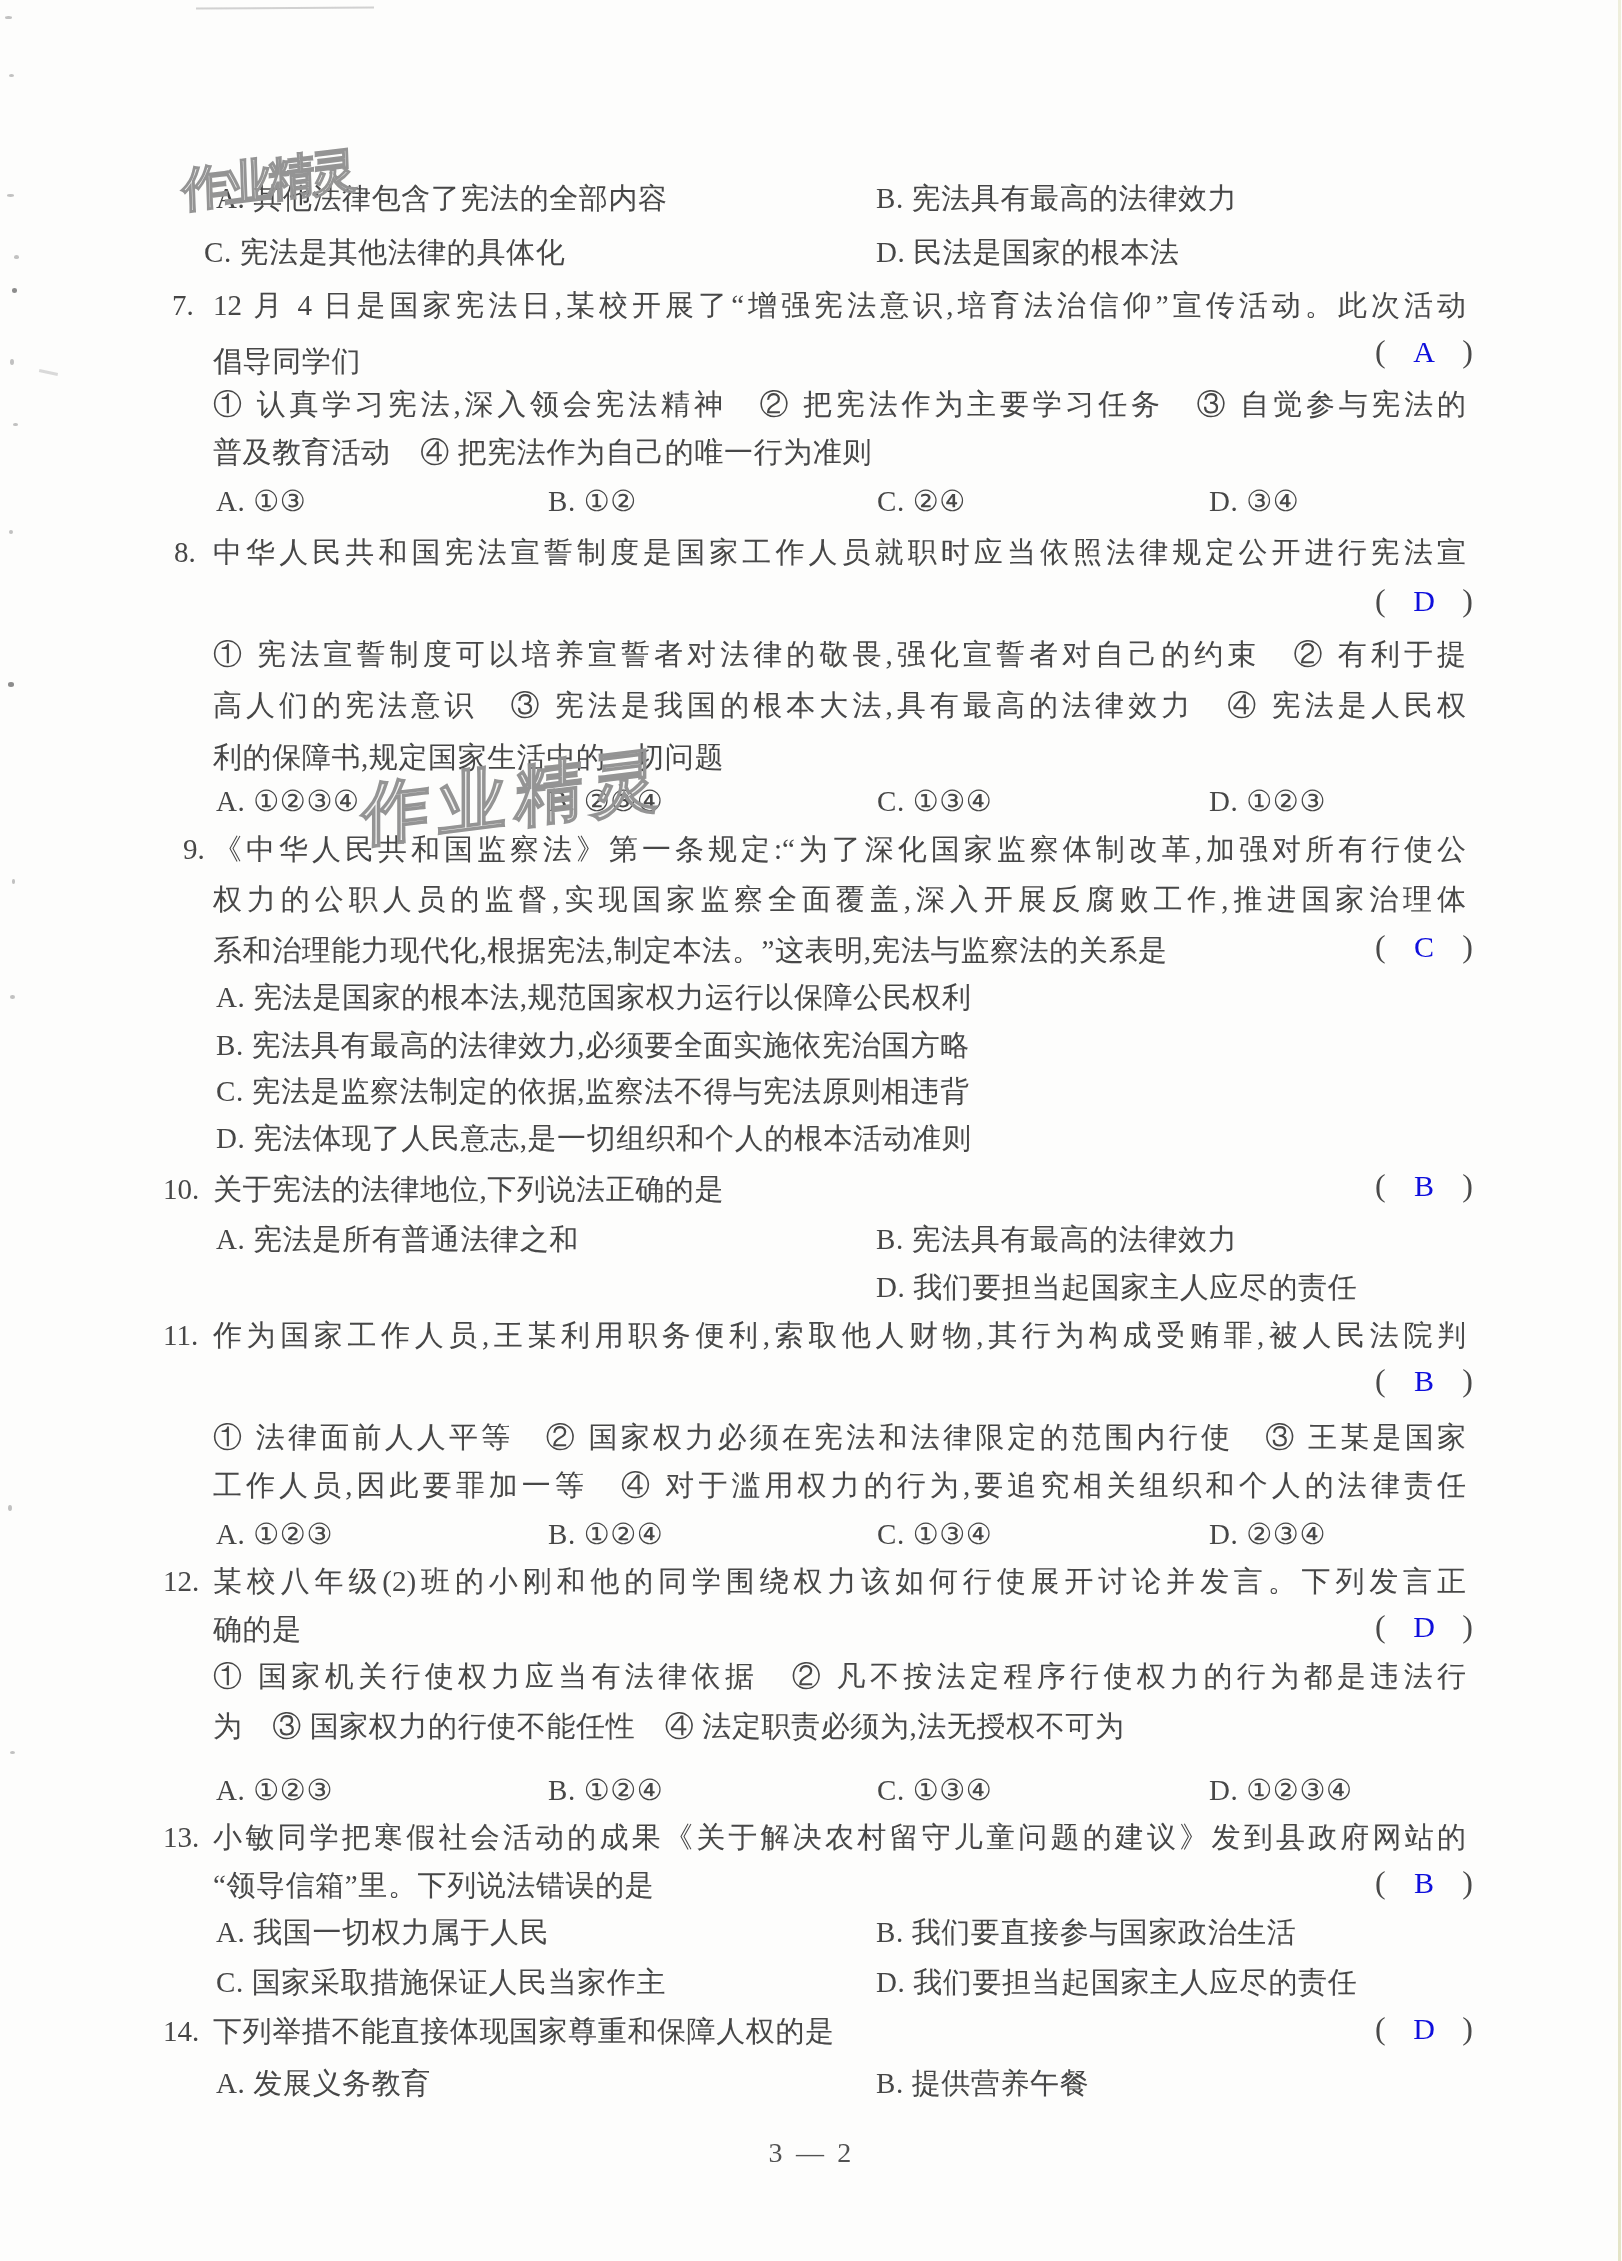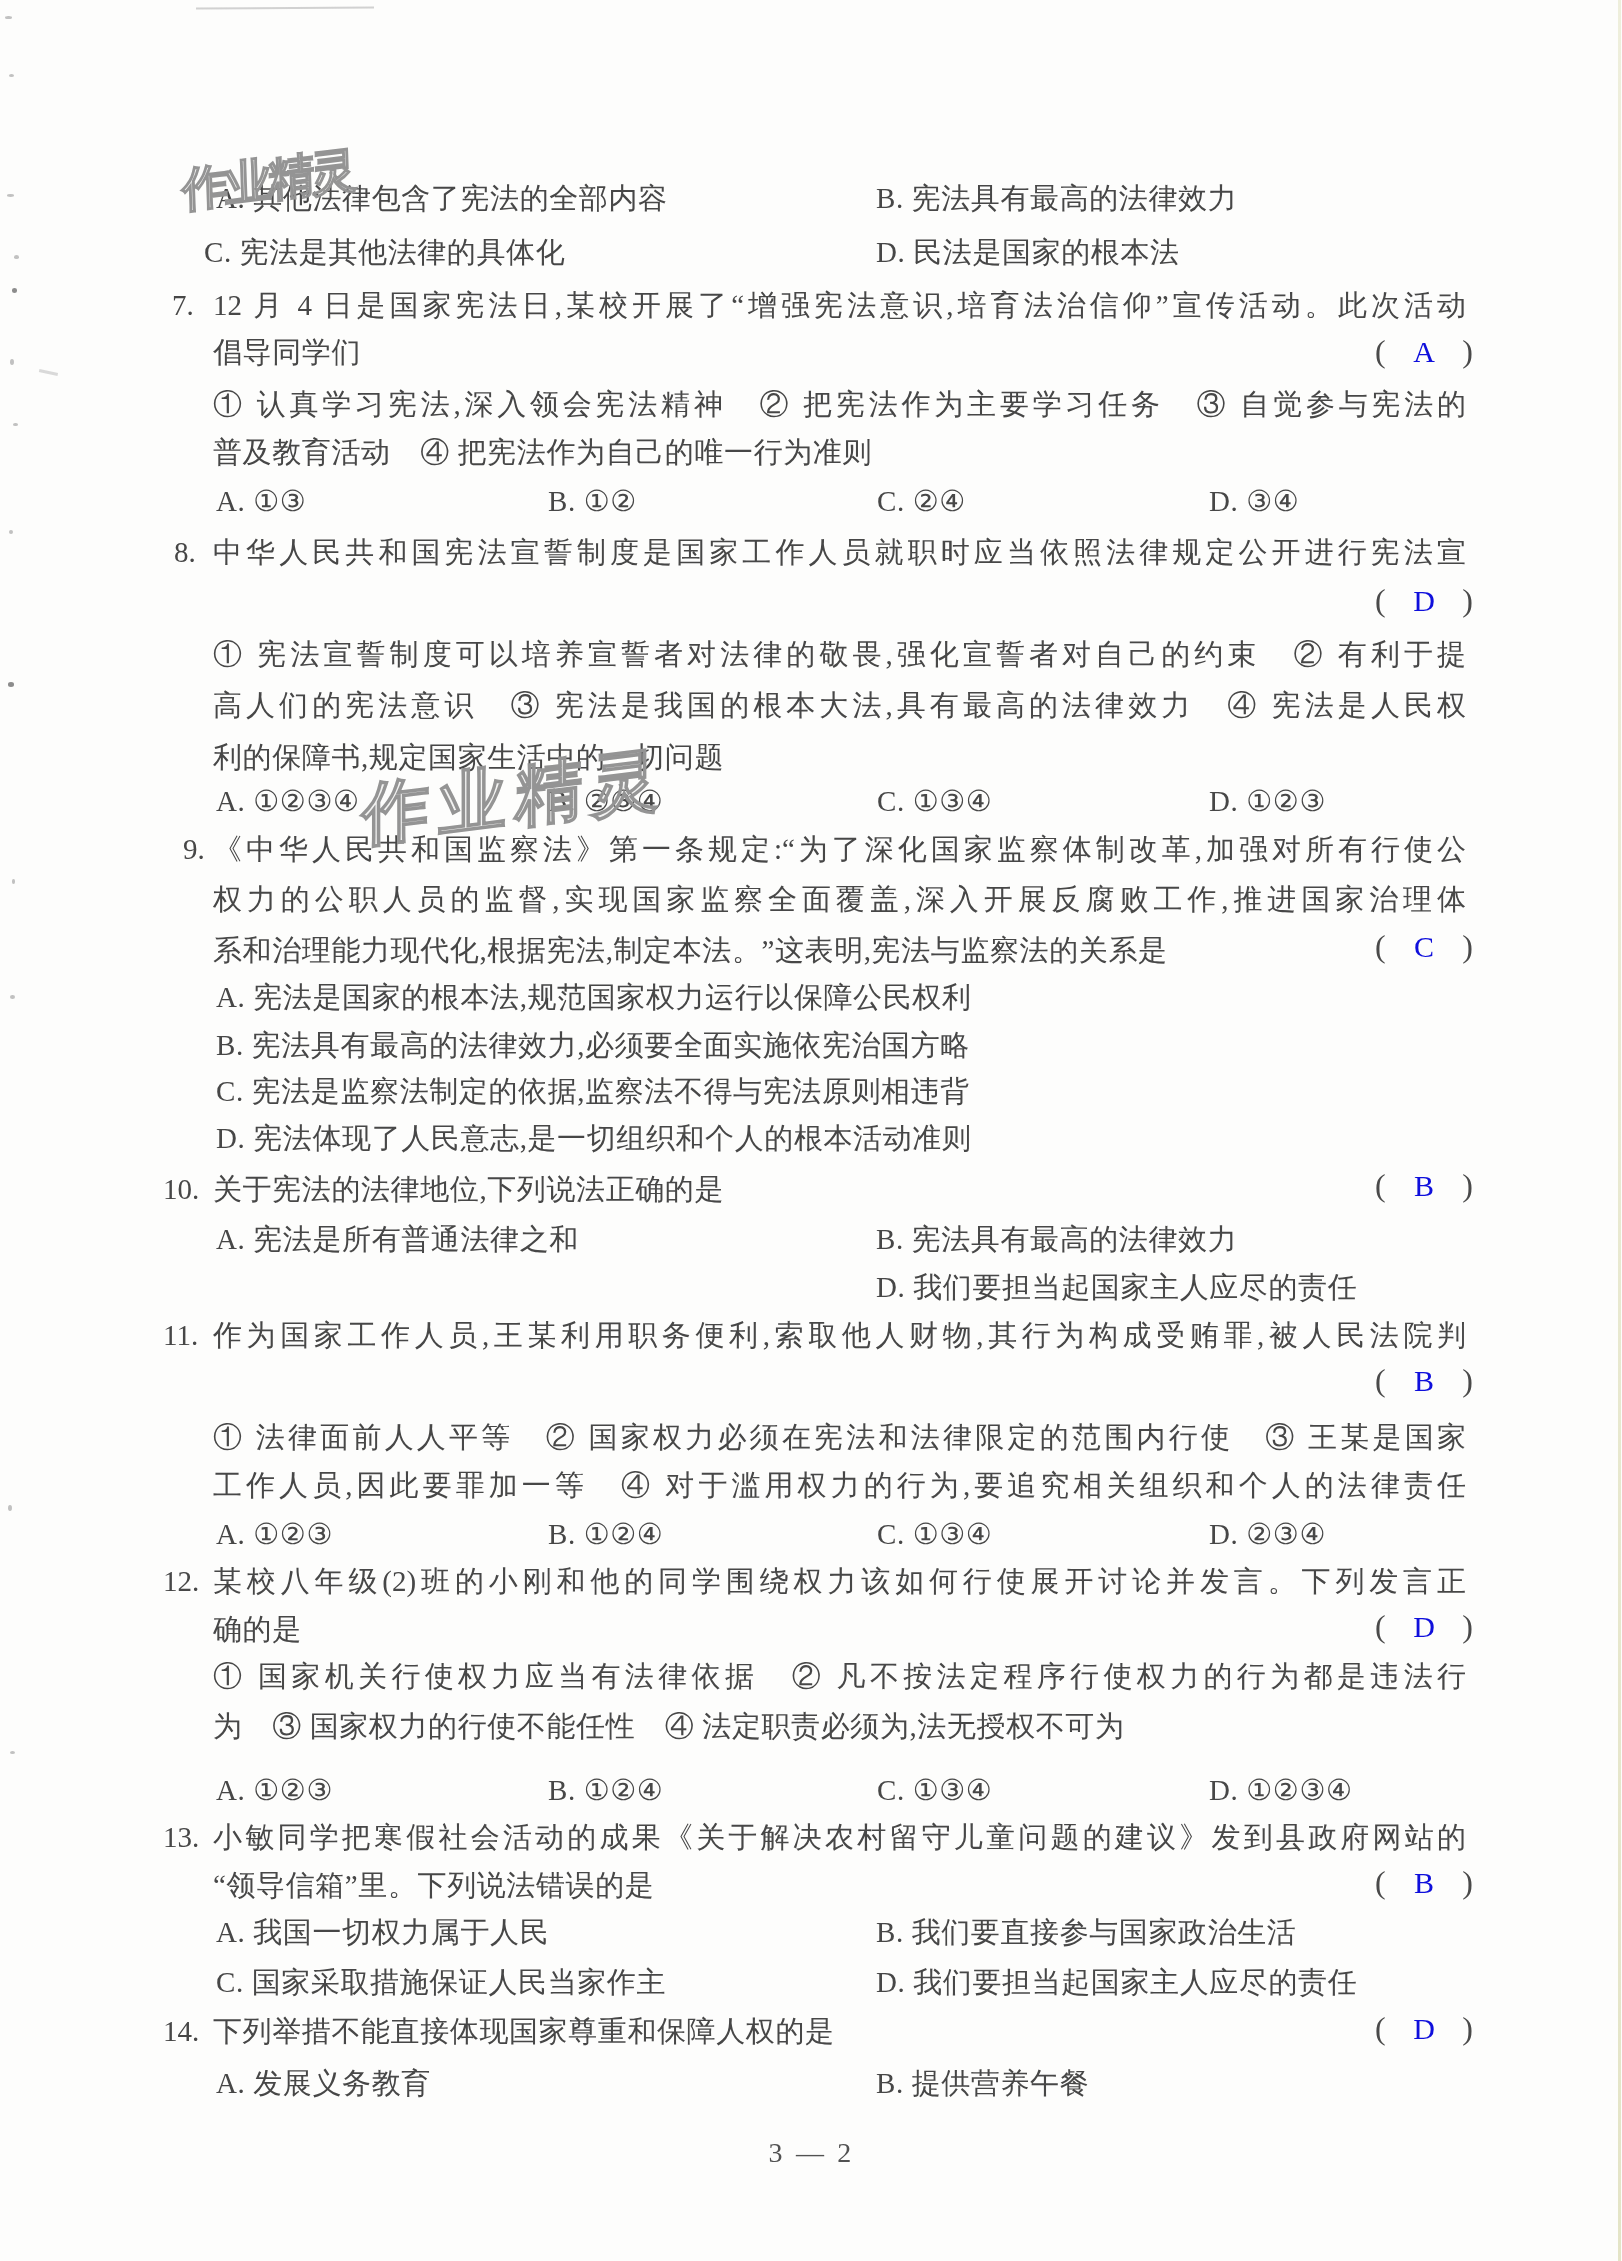--- a/index.html
+++ b/index.html
@@ -53,21 +53,21 @@
   <div class="wm" id="wm1">作业精灵</div>
   <div class="wm" id="wm2">作业精灵</div>
 
   <span class="ln" style="left:216px;top:180px">A. 其他法律包含了宪法的全部内容</span>
   <span class="ln" style="left:876px;top:180px">B. 宪法具有最高的法律效力</span>
   <span class="ln" style="left:204px;top:234px">C. 宪法是其他法律的具体化</span>
   <span class="ln" style="left:876px;top:234px">D. 民法是国家的根本法</span>
 
   <span class="ln qnum" style="left:172px;top:287px">7.</span>
   <div class="ln just" style="left:213px;top:287px">12 月 4 日是国家宪法日,某校开展了“增强宪法意识,培育法治信仰”宣传活动。此次活动</div>
-  <span class="ln" style="left:213px;top:334px">倡导同学们</span>
+  <span class="ln" style="left:213px;top:343px">倡导同学们</span>
   <div class="ans" style="top:333px">
     <span class="pa">(</span>
       <span class="al">A</span>
       <span class="pa">)</span>
   </div>
   <div class="ln just" style="left:213px;top:386px">① 认真学习宪法,深入领会宪法精神　② 把宪法作为主要学习任务　③ 自觉参与宪法的</div>
   <span class="ln" style="left:213px;top:434px">普及教育活动　④ 把宪法作为自己的唯一行为准则</span>
   <span class="ln" style="left:216px;top:483px">A. ①③</span>
   <span class="ln" style="left:548px;top:483px">B. ①②</span>
   <span class="ln" style="left:877px;top:483px">C. ②④</span>

